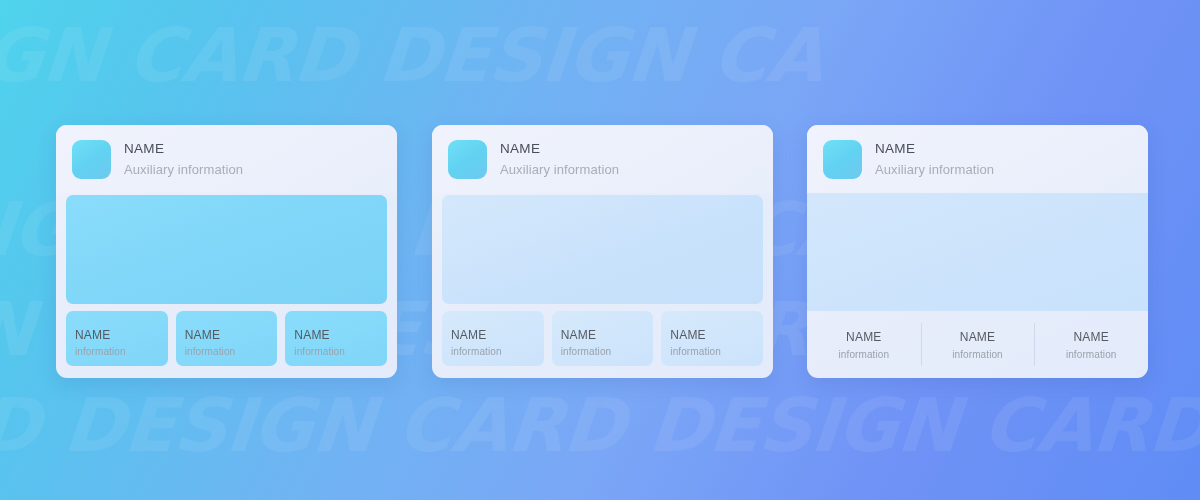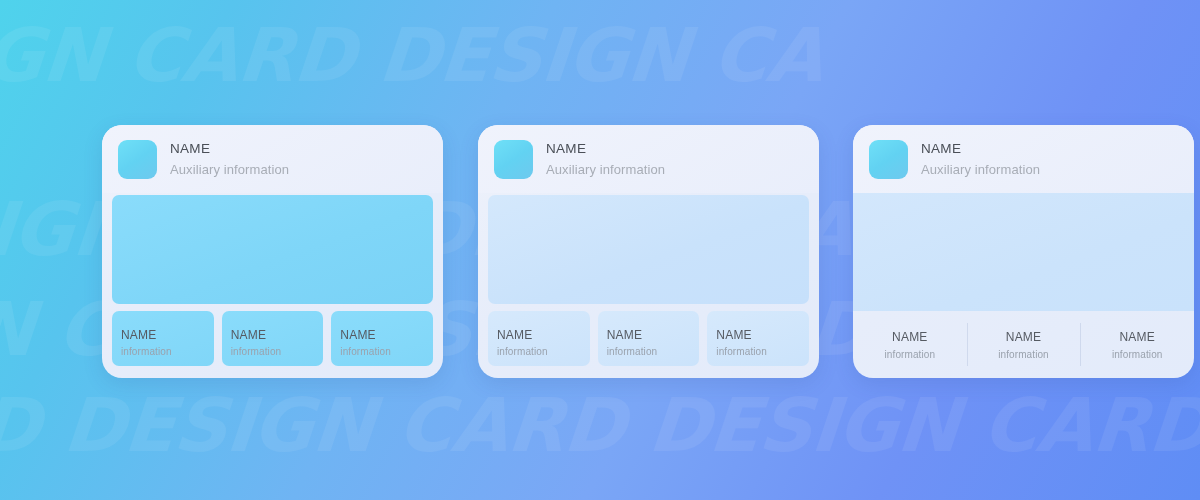--- a/index.html
+++ b/index.html
@@ -28,26 +28,25 @@
 
   
   .stage{position:absolute;inset:0;}
   .col{position:absolute;top:125px;width:341px;}
   .col.c1{left:56px;}
   .col.c2{left:432px;}
   .col.c3{left:807px;}
 
   .card{
     width:341px;height:253px;
-    border-radius:20px;
+    border-radius:11px;
     overflow:hidden;
     box-shadow:0 6px 20px rgba(40,70,150,0.13);
     display:flex;flex-direction:column;
     background:linear-gradient(150deg,#eef2fb 0%,#e7edfa 45%,#e3ebfa 100%);
-    margin-left:46px;
   }
 
   
   .card-head{
     height:68px;flex:0 0 68px;
     display:flex;align-items:center;
     padding:0 0 0 16px;
     box-sizing:border-box;
     background:linear-gradient(150deg,#f0f3fc 0%,#e9eefb 100%);
   }

